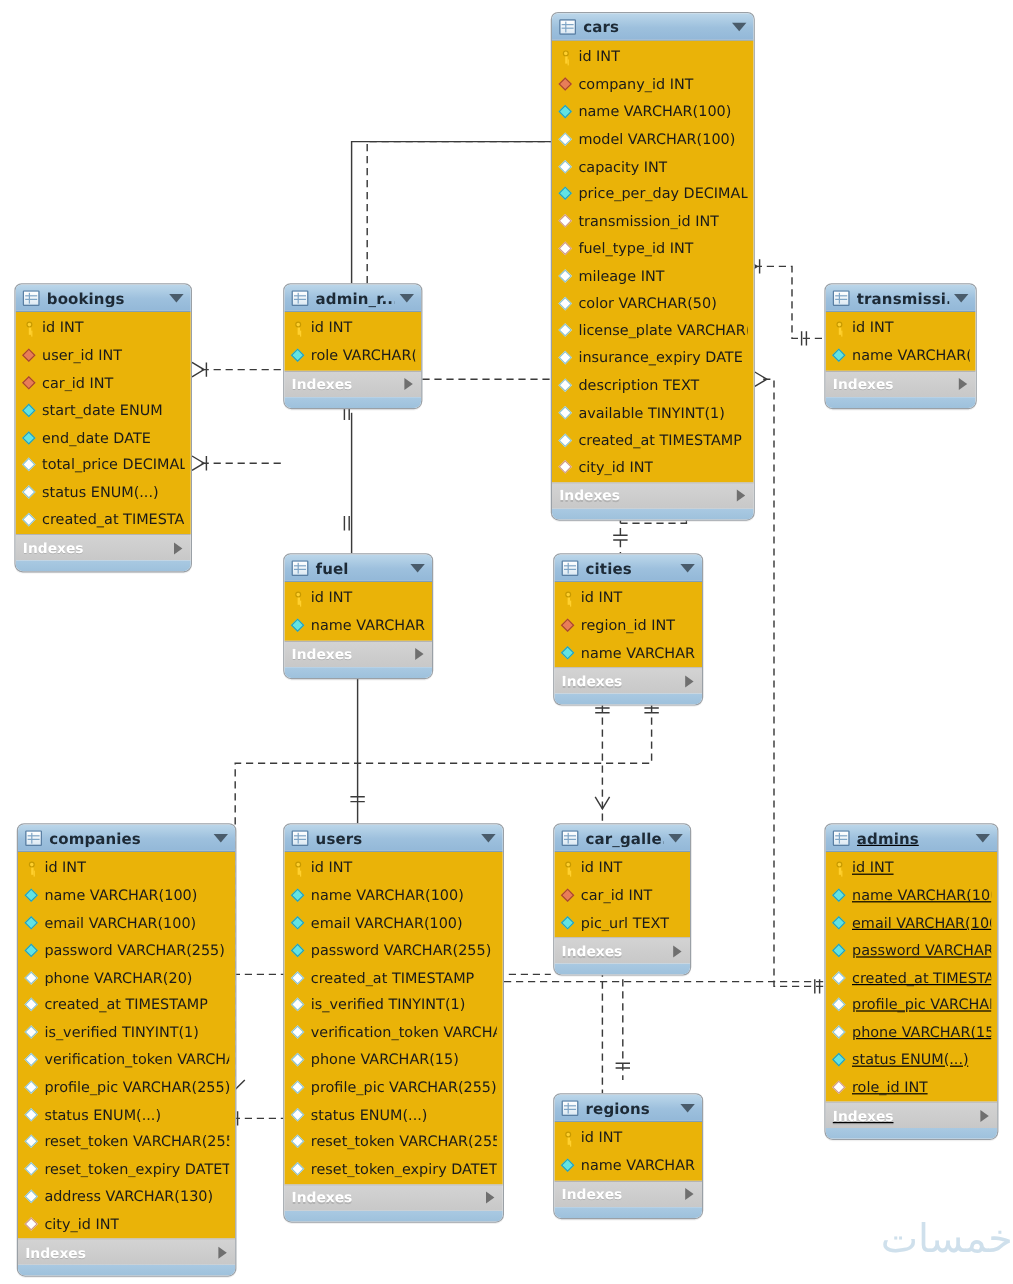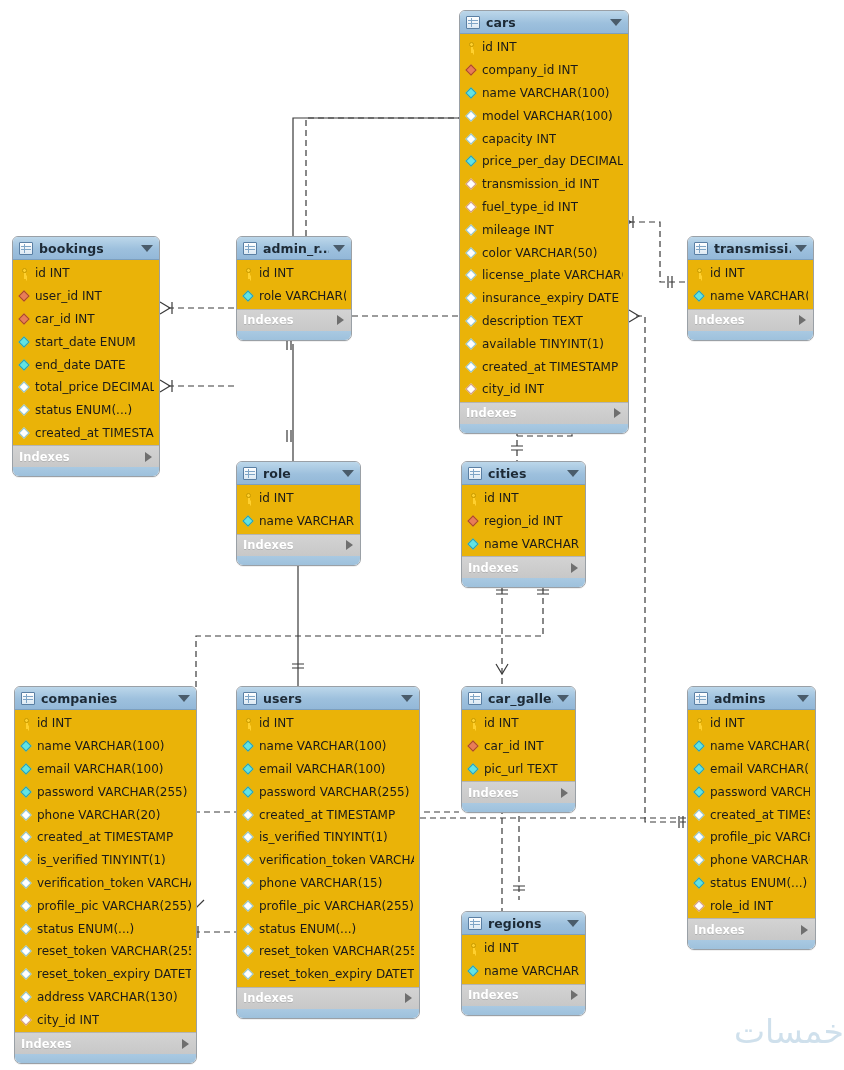--- a/index.html
+++ b/index.html
@@ -329,21 +329,21 @@
         </div>
         <div class="idx">
           <span>Indexes</span>
           <span class="idx-arrow"></span>
         </div>
         <div class="foot"></div>
       </div>
       <div class="tbl" style="left: 236px; top: 461px; width: 125px;">
         <div class="tbl-hdr">
           <span class="tbl-ico"></span>
-          <span class="tbl-name">role</span>
+          <span class="tbl-name">fuel</span>
           <span class="tbl-caret"></span>
         </div>
         <div class="cols">
           <div class="col">
             <span class="gi pk"></span>
             <span class="col-lbl">id INT</span>
           </div>
           <div class="col">
             <span class="gi nn dia"></span>
             <span class="col-lbl">name VARCHAR(100)</span>
@@ -532,21 +532,21 @@
             <span class="gi nn dia"></span>
             <span class="col-lbl">pic_url TEXT</span>
           </div>
         </div>
         <div class="idx">
           <span>Indexes</span>
           <span class="idx-arrow"></span>
         </div>
         <div class="foot"></div>
       </div>
-      <div class="tbl" style="left: 687px; top: 686px; width: 129px;">
+      <div class="tbl" style="left: 687px; top: 686px; width: 145px; text-decoration: underline;">
         <div class="tbl-hdr">
           <span class="tbl-ico"></span>
           <span class="tbl-name">admins</span>
           <span class="tbl-caret"></span>
         </div>
         <div class="cols">
           <div class="col">
             <span class="gi pk"></span>
             <span class="col-lbl">id INT</span>
           </div>

